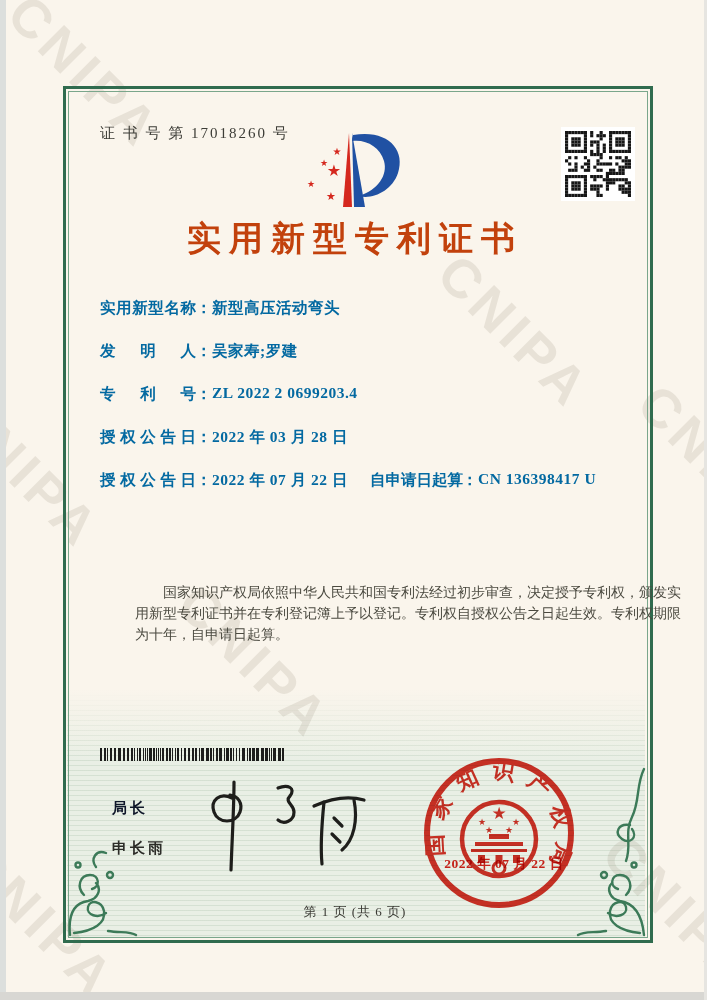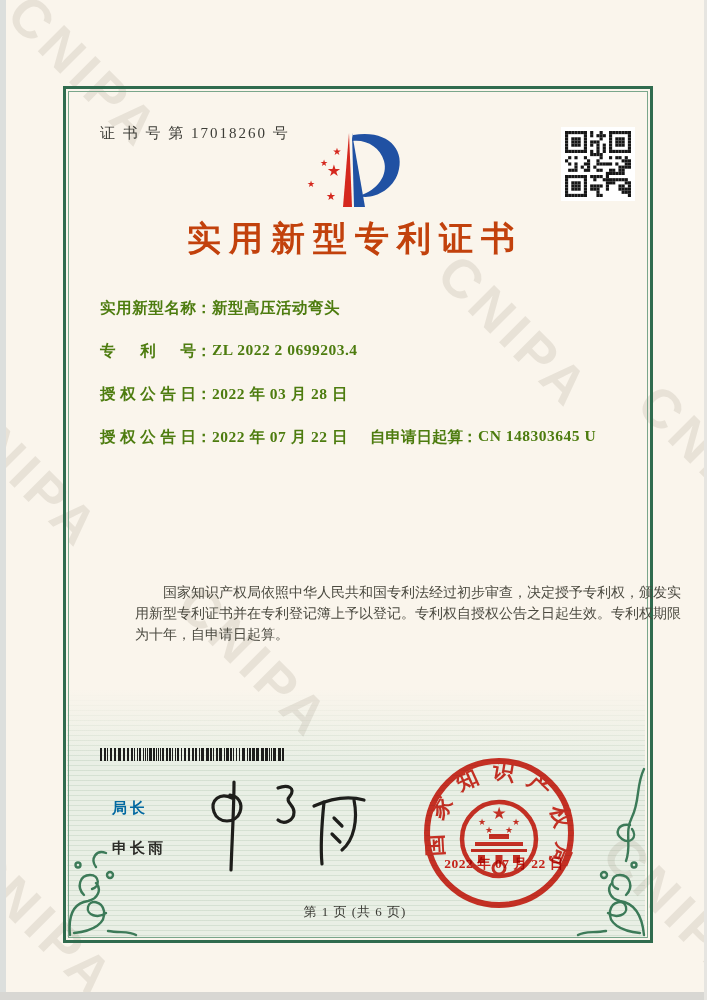--- a/index.html
+++ b/index.html
@@ -21,37 +21,37 @@
   
   .frame{position:absolute;left:63px;top:86px;width:584px;height:851px;border:3px solid #2f6b4e;z-index:2;pointer-events:none;}
   .frame-inner{position:absolute;left:2px;top:2px;right:2px;bottom:2px;border:1px solid #7aa68b;}
   
   .cert-no{position:absolute;left:100px;top:124px;z-index:3;font-size:15px;letter-spacing:2px;color:#3c3c36;}
   .logo{position:absolute;left:299px;top:121px;width:118px;height:96px;z-index:3;}
   .qr{position:absolute;left:561px;top:127px;width:74px;height:74px;z-index:3;background:#fff;}
   .title{position:absolute;left:63px;top:216px;width:584px;z-index:3;text-align:center;
          font-size:34px;font-weight:700;letter-spacing:8px;color:#c2410c;}
   
-  .fields{position:absolute;left:100px;top:298px;width:470px;z-index:3;font-size:15.5px;font-weight:700;color:#4d7c0f;}
+  .fields{position:absolute;left:100px;top:298px;width:470px;z-index:3;font-size:15.5px;font-weight:700;color:#0369a1;}
   .frow{height:43px;position:relative;white-space:nowrap;}
   .flabel{display:inline-block;width:96px;text-align:justify;text-align-last:justify;vertical-align:top;}
   .colon{display:inline-block;width:16px;vertical-align:top;}
   .fvalue{display:inline-block;vertical-align:top;letter-spacing:0.5px;}
   .pair2{position:absolute;left:270px;top:0;}
   .pair2 .flabel{width:92px;}
   
   .body-text{position:absolute;left:87px;top:582px;width:546px;z-index:3;font-size:14px;line-height:21px;
              color:#4b4a40;text-align:justify;margin-left:48px;}
   .body-text p{margin:0;text-indent:2em;}
   
   .barcode{position:absolute;left:100px;top:748px;width:186px;height:13px;z-index:3;}
   .barcode span{position:absolute;top:0;height:100%;background:#1d1d1c;}
   
   .sig-title{position:absolute;left:112px;top:799px;z-index:3;font:700 15px "Liberation Sans",sans-serif;
-             letter-spacing:3px;color:#0369a1;}
+             letter-spacing:3px;color:#0f172a;}
   .sig-name{position:absolute;left:112px;top:839px;z-index:3;font:700 15px "Liberation Sans",sans-serif;
             letter-spacing:3px;color:#2c2c28;}
   .sig-svg{position:absolute;left:198px;top:778px;width:175px;height:100px;z-index:4;}
   
   .seal{position:absolute;left:421px;top:755px;width:156px;height:156px;z-index:4;mix-blend-mode:multiply;opacity:0.95;}
   .seal-date{position:absolute;left:438px;top:855px;width:132px;z-index:3;text-align:center;
              font-size:13.5px;font-weight:700;color:#c4231a;letter-spacing:0.5px;white-space:nowrap;}
   .sealTxt{font-family:"Liberation Serif","DejaVu Serif",serif;font-weight:700;font-size:22px;
            letter-spacing:12px;fill:#d6281c;}
   
@@ -313,31 +313,34 @@
       <rect x="66.86" y="66.86" width="3.14" height="3.14" fill="#161616"></rect>
     </svg>
 
   <div class="title">实用新型专利证书</div>
 
   <div class="fields">
     <div class="frow">
       <span class="flabel">实用新型名称</span><span class="colon">：</span><span class="fvalue">新型高压活动弯头</span>
     </div>
     <div class="frow">
+      <span class="flabel">发明人</span><span class="colon">：</span><span class="fvalue">吴家寿;罗建</span>
+    </div>
+    <div class="frow">
       <span class="flabel">专利号</span><span class="colon">：</span><span class="fvalue">ZL 2022 2 0699203.4</span>
     </div>
     <div class="frow">
       <span class="flabel">授权公告日</span><span class="colon">：</span><span class="fvalue">2022 年 03 月 28 日</span>
     </div>
     <div class="frow">
       <span class="pair">
         <span class="flabel">授权公告日</span><span class="colon">：</span><span class="fvalue">2022 年 07 月 22 日</span>
       </span>
       <span class="pair pair2">
-        <span class="flabel">自申请日起算</span><span class="colon">：</span><span class="fvalue">CN 148303645 U</span>
+        <span class="flabel">自申请日起算</span><span class="colon">：</span><span class="fvalue">CN 136398417 U</span>
       </span>
     </div>
   </div>
 
   <div class="body-text">
     <p>国家知识产权局依照中华人民共和国专利法经过初步审查，决定授予专利权，颁发实用新型专利证书并在专利登记簿上予以登记。专利权自授权公告之日起生效。专利权期限为十年，自申请日起算。</p>
   </div>
 
   <div class="barcode" id="barcode">
       <span style="left:0px;width:2px"></span>

